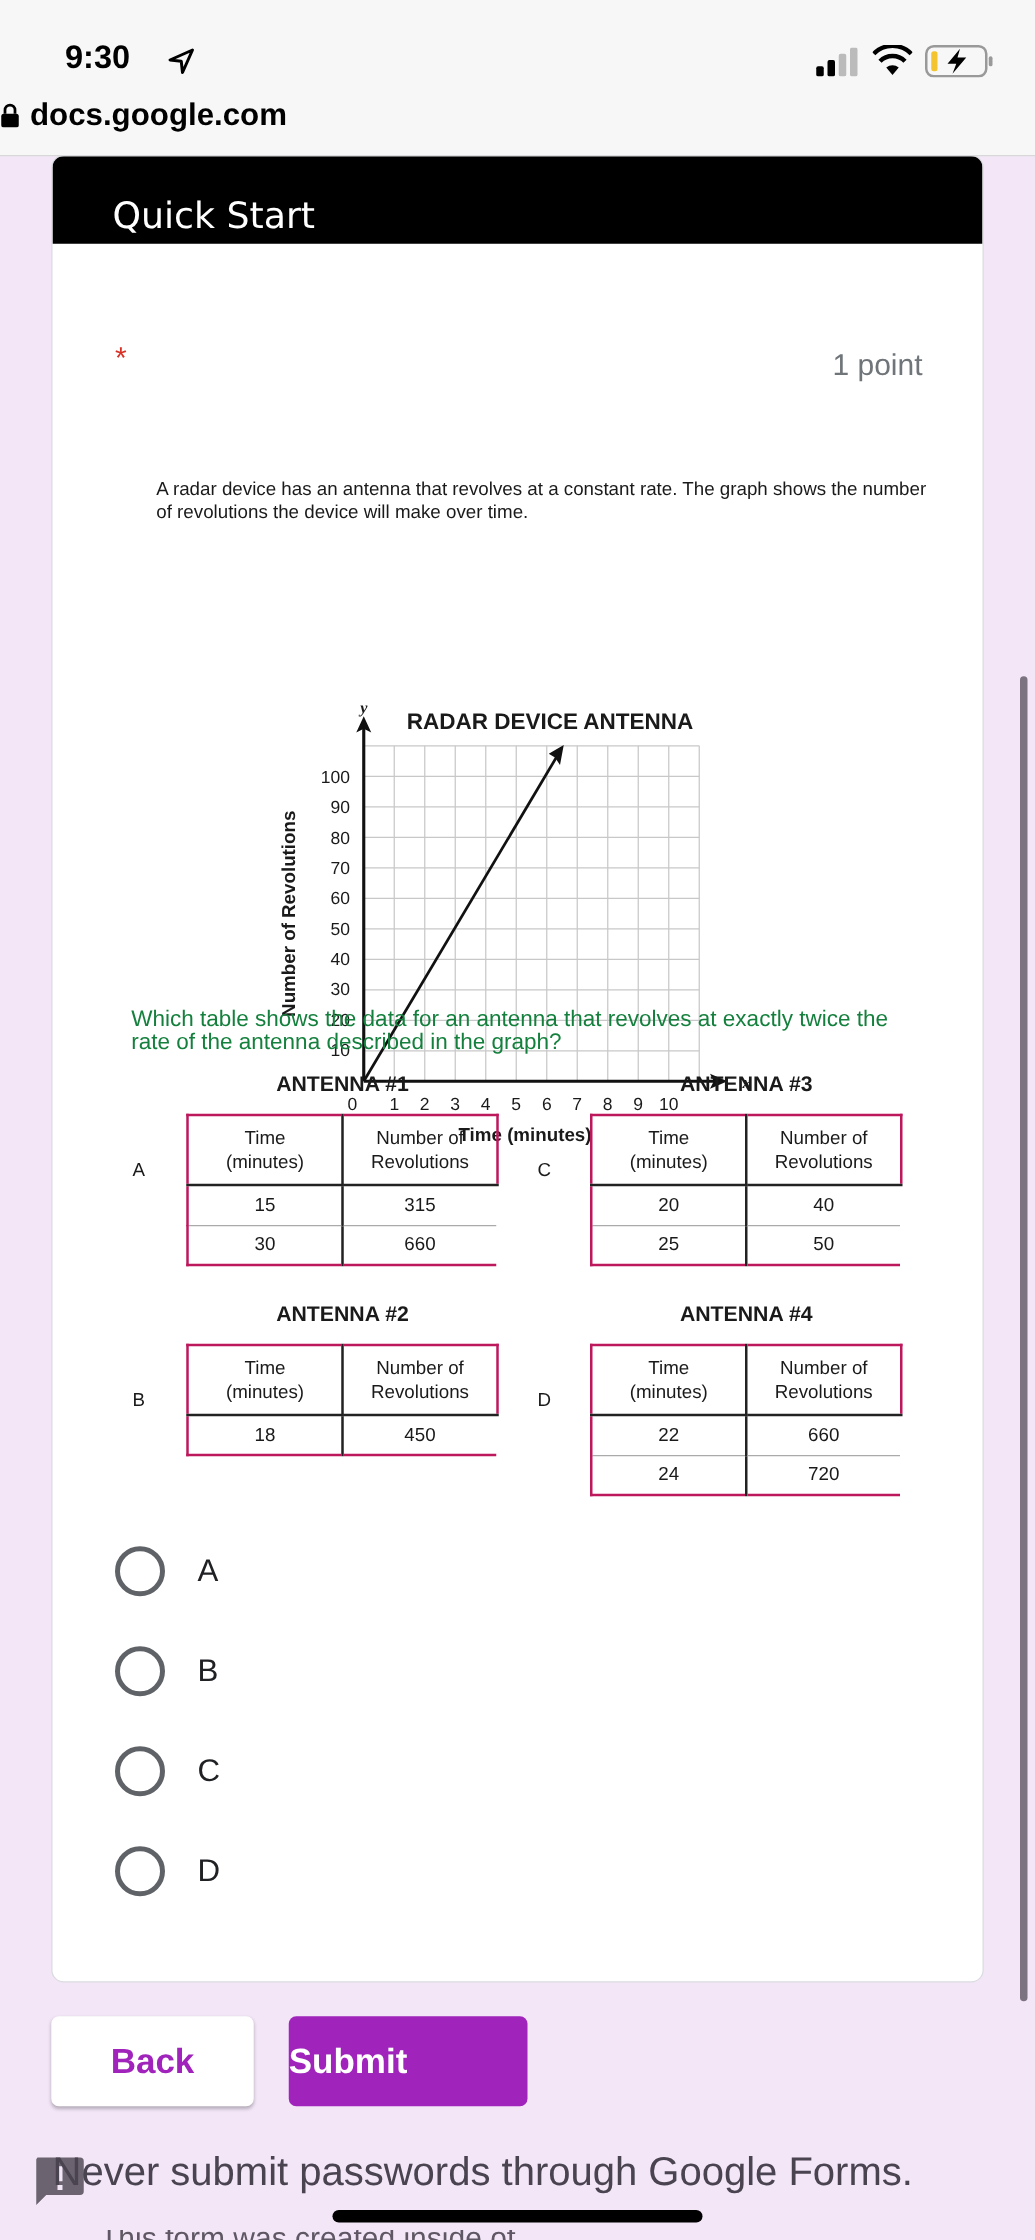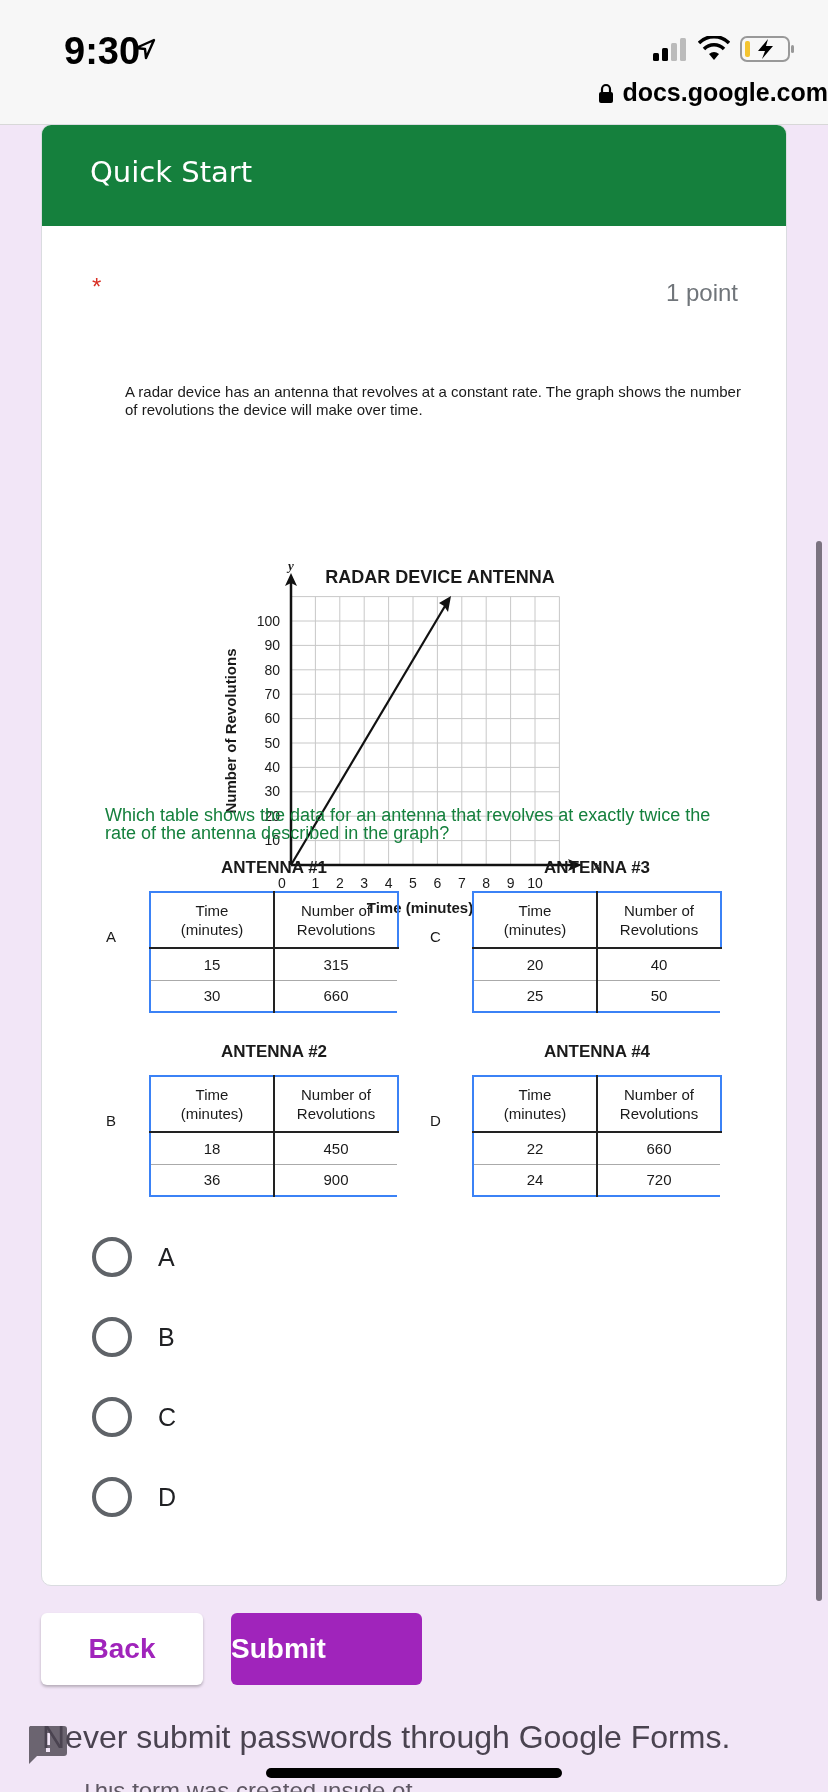--- a/index.html
+++ b/index.html
@@ -9,41 +9,41 @@
     font-family: "Liberation Sans", sans-serif;
     position: relative;
     color: #202124;
   }
   
   .statusbar {
     position: absolute; left: 0; top: 0; width: 828px; height: 125px;
     background: #f7f7f7; border-bottom: 1px solid #d8d8d8;
   }
   .time {
-    position: absolute; left: 64px; top: 30px;
-    font-size: 38px; font-weight: bold; color: #000;
+    position: absolute; left: 52px; top: 30px;
+    font-size: 26px; font-weight: bold; color: #000;
     font-family: "Liberation Sans", sans-serif;
   }
   .loc-icon { position: absolute; left: 134px; top: 38px; width: 22px; height: 22px; }
   .signal { position: absolute; left: 652px; top: 38px; width: 36px; height: 24px; }
   .wifi { position: absolute; left: 698px; top: 36px; width: 32px; height: 26px; }
   .battery { position: absolute; left: 740px; top: 36px; width: 56px; height: 26px; }
   .url {
-    position: absolute; left: 0; width: 828px; top: 78px; text-align: right;
+    position: absolute; left: 0; width: 828px; top: 78px; text-align: left;
     font-size: 25px; font-weight: bold; color: #000;
   }
   .lock-icon { display: inline-block; width: 16px; height: 20px; vertical-align: -2px; margin-right: 8px; }
 
   
   .card {
     position: absolute; left: 41px; top: 124px; width: 746px; height: 1462px;
     background: #fff; border-radius: 10px; border: 1px solid #dadce0; overflow: hidden;
   }
   .card-header {
-    height: 101px; background: #15803d; position: relative;
+    height: 70px; background: #000000; position: relative;
   }
   .card-title {
     position: absolute; left: 48px; top: 30px; color: #fff;
     font-size: 29px; font-family: "DejaVu Sans", sans-serif; font-weight: normal;
     letter-spacing: 0px;
   }
   .required { position: absolute; left: 50px; top: 148px; color: #d93025; font-size: 24px; }
   .points { position: absolute; right: 48px; top: 154px; color: #70757a; font-size: 24px; }
 
   .prompt {
@@ -59,21 +59,21 @@
 
   .antenna-title {
     position: absolute; font-size: 17px; font-weight: bold; color: #1a1a1a;
     width: 250px; text-align: center;
   }
   .opt-letter { position: absolute; font-size: 15px; color: #1a1a1a; }
   table.atable {
     position: absolute; border-collapse: collapse; width: 250px;
     font-size: 15px; color: #1a1a1a;
   }
-  table.atable { border: 2px solid #3b82f6; }
+  table.atable { border: 2px solid #be185d; }
   table.atable th {
     font-weight: normal; height: 56px; border-right: 2px solid #222; border-bottom: 2px solid #222;
     line-height: 19px; text-align: center; width: 50%;
   }
   table.atable th:last-child { border-right: none; }
   table.atable td {
     height: 32px; text-align: center; border-right: 2px solid #222; border-bottom: 1px solid #aaa;
   }
   table.atable td:last-child { border-right: 2px solid transparent; text-align: center; }
   table.atable tr:last-child td { border-bottom: none; }
@@ -267,24 +267,20 @@
   <table class="atable" style="left:107px; top:950px;">
     <tbody>
         <tr>
           <th><span>Time<br>(minutes)</span></th>
           <th><span>Number of<br>Revolutions</span></th>
         </tr>
     <tr>
           <td>18</td>
           <td>450</td>
         </tr>
-    <tr>
-          <td>36</td>
-          <td>900</td>
-        </tr>
   </tbody>
     </table>
 
   <div class="antenna-title" style="left:430px; top:917px;">ANTENNA #4</div>
   <div class="opt-letter" style="left:388px; top:987px;">D</div>
   <table class="atable" style="left:430px; top:950px;">
     <tbody>
         <tr>
           <th><span>Time<br>(minutes)</span></th>
           <th><span>Number of<br>Revolutions</span></th>

